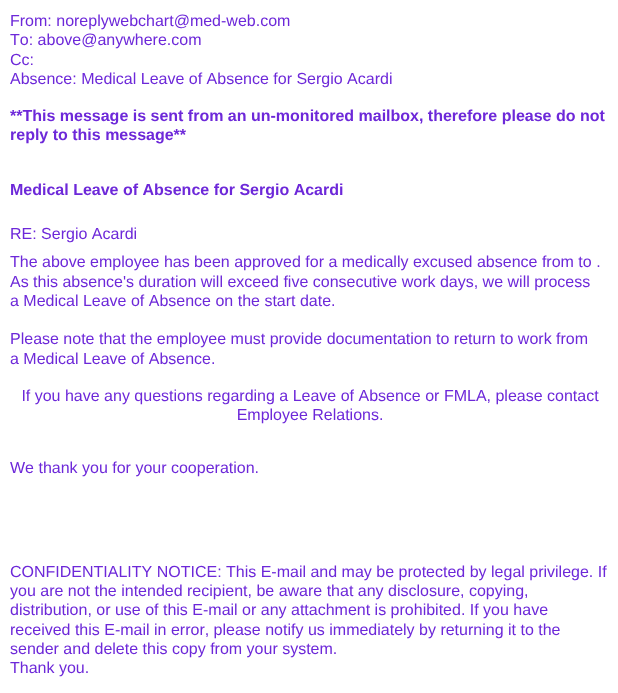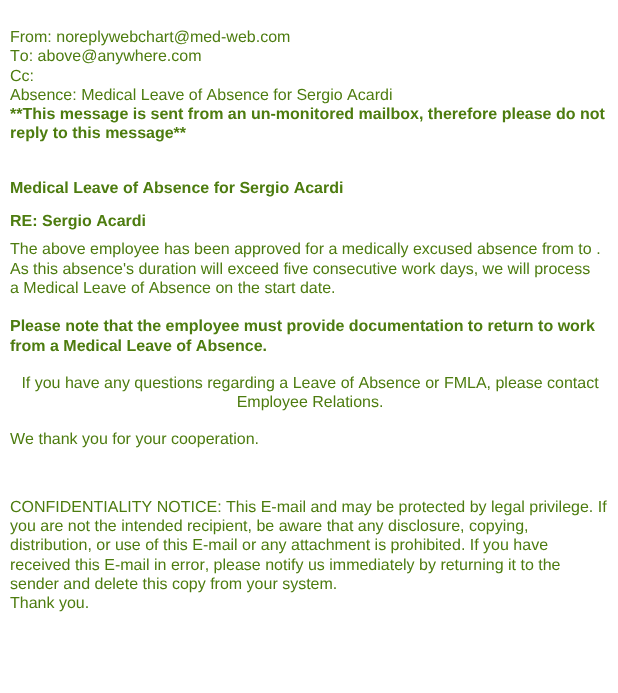--- a/index.html
+++ b/index.html
@@ -6,41 +6,41 @@
     margin: 0;
     padding: 0;
     background: #ffffff;
   }
   .email-page {
     box-sizing: border-box;
     width: 618px;
     height: 693px;
     overflow: hidden;
     background: #ffffff;
-    padding: 28px 8px 0 10px;
+    padding: 12px 8px 0 10px;
     font-family: "Liberation Sans", "DejaVu Sans", sans-serif;
     font-size: 16px;
     line-height: 19.3px;
-    color: #4d7c0f;
+    color: #6d28d9;
     font-kerning: none;
     font-feature-settings: "kern" 0, "liga" 0;
     text-rendering: geometricPrecision;
   }
   .block { width: 600px; }
   .bold { font-weight: 700; }
   .headers { margin: 0; }
   .header-line { white-space: nowrap; }
-  .warning { }
+  .warning { margin-top: 18px; }
   .title   { margin-top: 35px; }
-  .re-line { margin-top: 14px; font-weight: bold; }
+  .re-line { margin-top: 25px; }
   .para-approval      { margin-top: 9px; }
-  .para-documentation { margin-top: 19px; font-weight: bold; }
+  .para-documentation { margin-top: 19px; }
   .para-questions     { margin-top: 18px; text-align: center; }
-  .para-thanks        { margin-top: 18px; }
-  .confidentiality    { margin-top: 48px; }
+  .para-thanks        { margin-top: 34px; }
+  .confidentiality    { margin-top: 84px; }
 </style>
 </head>
 <body>
 
 <div class="email-page">
 
   <div class="headers block">
     <div class="header-line"><span>From:</span> <span>noreplywebchart@med-web.com</span></div>
     <div class="header-line"><span>To:</span> <span>above@anywhere.com</span></div>
     <div class="header-line"><span>Cc:</span> <span></span></div>

